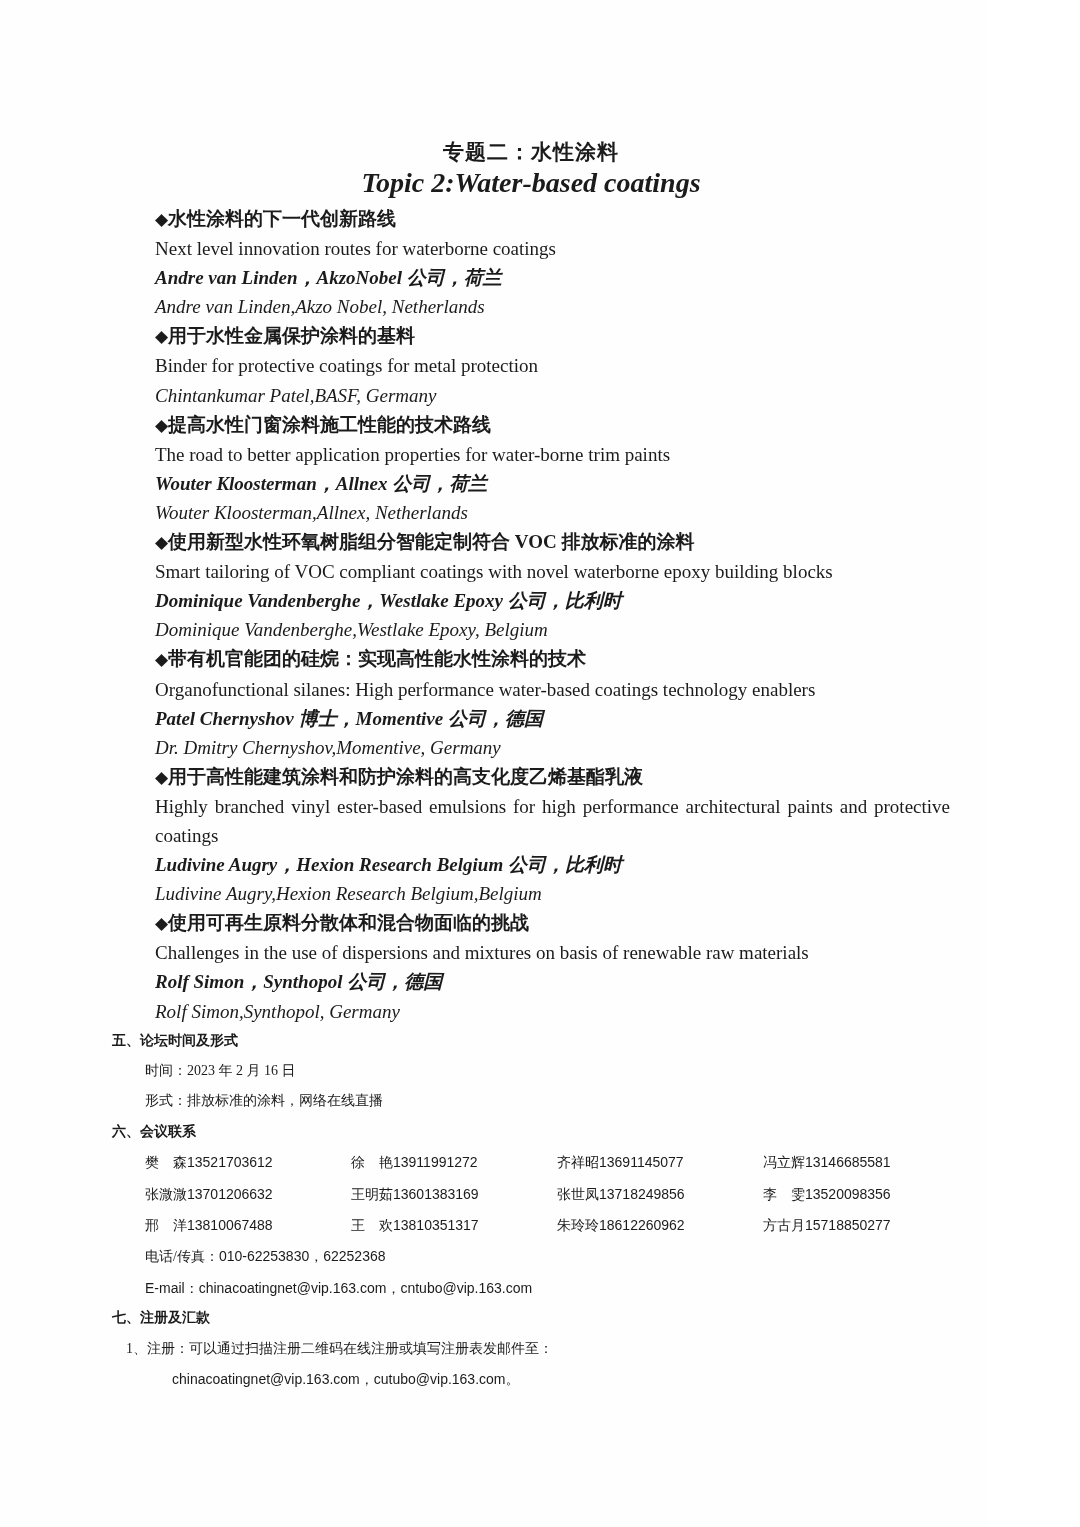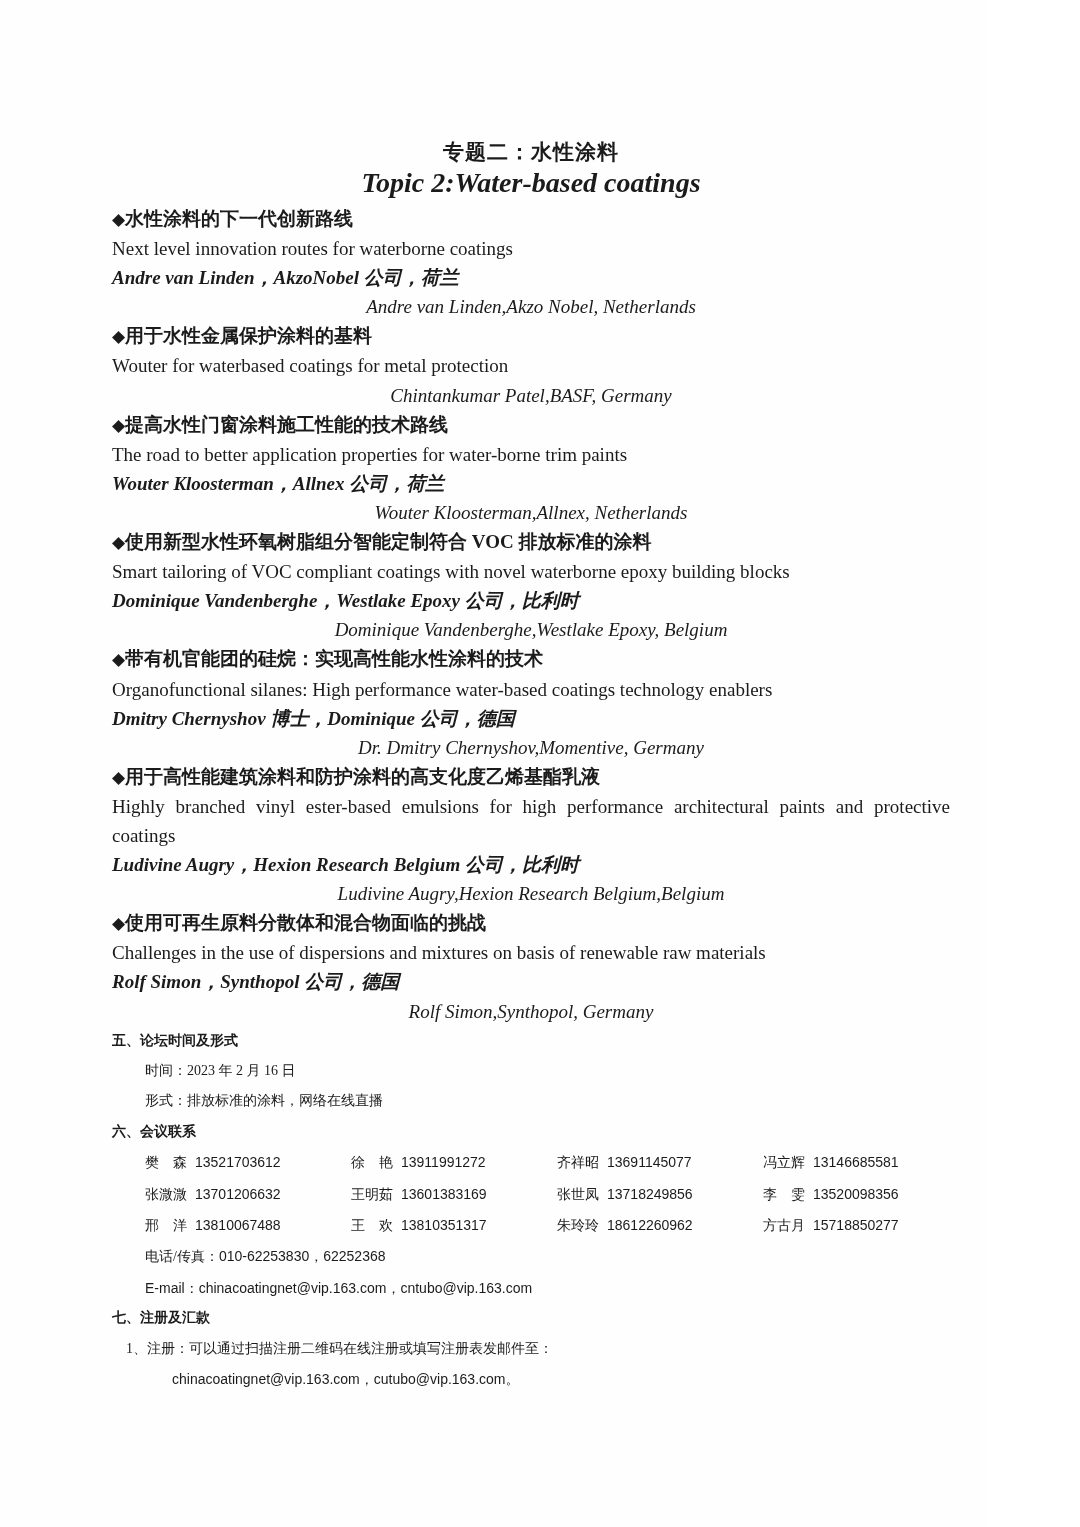--- a/index.html
+++ b/index.html
@@ -25,41 +25,40 @@
     letter-spacing:1px;
   }
   .title-en {
     text-align:center;
     font-size:28px;
     font-weight:700;
     font-style:italic;
     line-height:32px;
   }
   .program { margin-top:5px; }
-  .program .item > div { font-size:19px; line-height:29.1px; }
+  .program .item > div { font-size:19px; line-height:29.1px;margin-left:43px; }
   .zh-line { font-weight:600; }
   .bullet { font-size:17px; }
   .en-line { text-align:justify; }
   .speaker-line { font-weight:700; font-style:italic; }
-  .speaker-en-line { font-style:italic;text-align:center; }
+  .speaker-en-line { font-style:italic; }
   .sec div { font-size:14px; line-height:30.4px; }
   .heading { font-weight:700; }
   .indent { padding-left:33px; }
   .indent-sm { padding-left:14px; }
   .indent-lg { padding-left:60px; }
   .sans { font-family:"Liberation Sans","DejaVu Sans",sans-serif; }
   .crow {
     display:grid;
     grid-template-columns:206px 206px 206px auto;
   }
   .ccell { white-space:nowrap; }
   .cname { display:inline-block; }
   .cphone {
     font-family:"Liberation Sans","DejaVu Sans",sans-serif;
-    margin-left:8px;
     text-align:right;
   }
   .mixed-label { }
 </style>
 </head>
 <body>
 
 <div class="page">
   <div class="doc">
 
@@ -70,42 +69,42 @@
 
       <div class="item">
         <div class="zh-line"><span class="bullet">◆</span><span>水性涂料的下一代创新路线</span></div>
         <div class="en-line">Next level innovation routes for waterborne coatings</div>
         <div class="speaker-line">Andre van Linden，AkzoNobel 公司，荷兰</div>
         <div class="speaker-en-line">Andre van Linden,Akzo Nobel, Netherlands</div>
       </div>
 
       <div class="item">
         <div class="zh-line"><span class="bullet">◆</span><span>用于水性金属保护涂料的基料</span></div>
-        <div class="en-line">Wouter for waterbased coatings for metal protection</div>
+        <div class="en-line">Binder for protective coatings for metal protection</div>
         <div class="speaker-en-line">Chintankumar Patel,BASF, Germany</div>
       </div>
 
       <div class="item">
         <div class="zh-line"><span class="bullet">◆</span><span>提高水性门窗涂料施工性能的技术路线</span></div>
         <div class="en-line">The road to better application properties for water-borne trim paints</div>
         <div class="speaker-line">Wouter Kloosterman，Allnex 公司，荷兰</div>
         <div class="speaker-en-line">Wouter Kloosterman,Allnex, Netherlands</div>
       </div>
 
       <div class="item">
         <div class="zh-line"><span class="bullet">◆</span><span>使用新型水性环氧树脂组分智能定制符合 VOC 排放标准的涂料</span></div>
         <div class="en-line">Smart tailoring of VOC compliant coatings with novel waterborne epoxy building blocks</div>
         <div class="speaker-line">Dominique Vandenberghe，Westlake Epoxy 公司，比利时</div>
         <div class="speaker-en-line">Dominique Vandenberghe,Westlake Epoxy, Belgium</div>
       </div>
 
       <div class="item">
         <div class="zh-line"><span class="bullet">◆</span><span>带有机官能团的硅烷：实现高性能水性涂料的技术</span></div>
         <div class="en-line">Organofunctional silanes: High performance water-based coatings technology enablers</div>
-        <div class="speaker-line">Dmitry Chernyshov 博士，Dominique 公司，德国</div>
+        <div class="speaker-line">Patel Chernyshov 博士，Momentive 公司，德国</div>
         <div class="speaker-en-line">Dr. Dmitry Chernyshov,Momentive, Germany</div>
       </div>
 
       <div class="item">
         <div class="zh-line"><span class="bullet">◆</span><span>用于高性能建筑涂料和防护涂料的高支化度乙烯基酯乳液</span></div>
         <div class="en-line">Highly branched vinyl ester-based emulsions for high performance architectural paints and protective coatings</div>
         <div class="speaker-line">Ludivine Augry，Hexion Research Belgium 公司，比利时</div>
         <div class="speaker-en-line">Ludivine Augry,Hexion Research Belgium,Belgium</div>
       </div>
 

